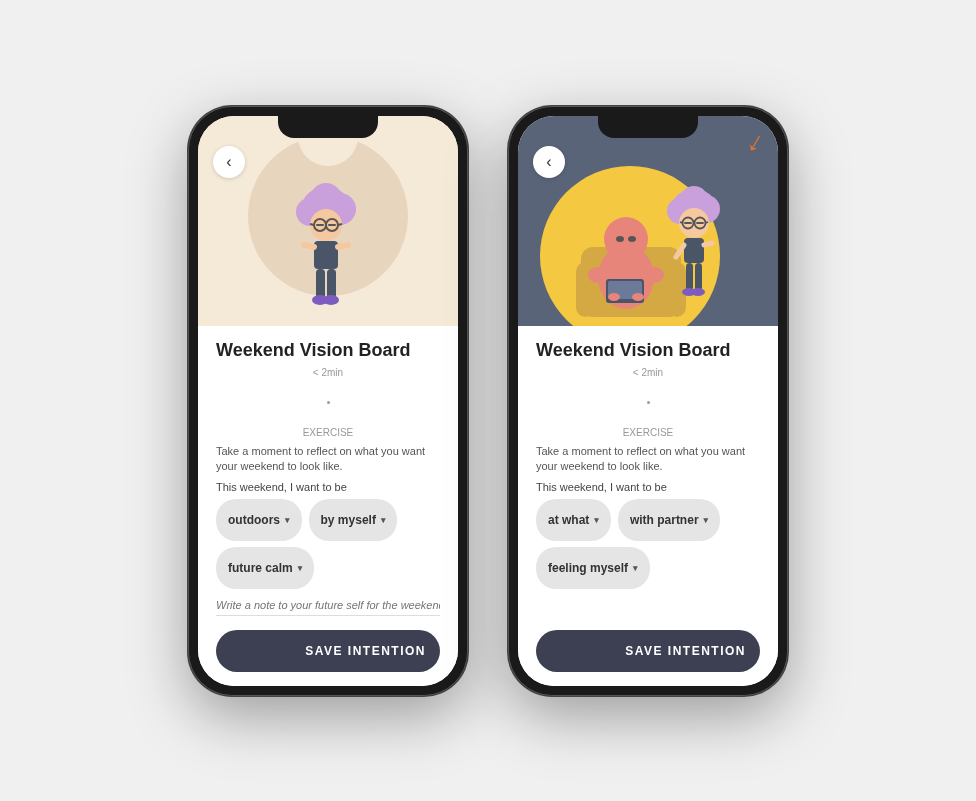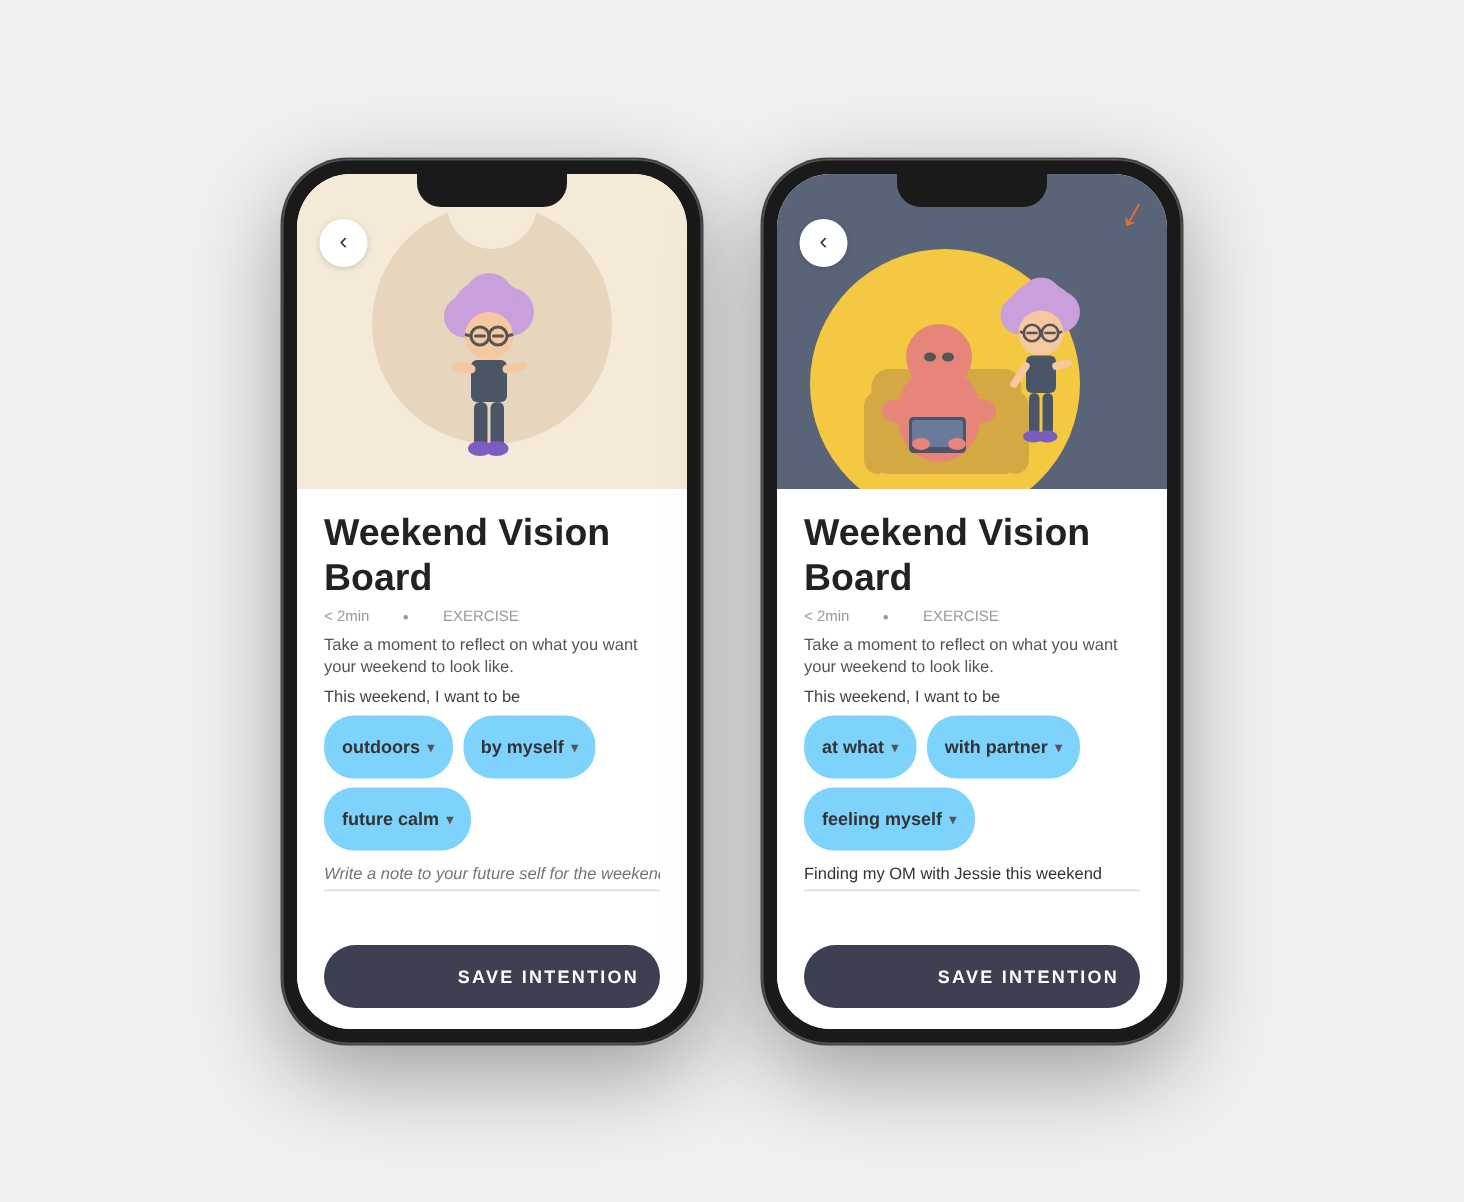--- a/index.html
+++ b/index.html
@@ -162,32 +162,33 @@
       flex: 1;
       padding: 14px 18px 14px;
       background: #fff;
       overflow: hidden;
       display: flex;
       flex-direction: column;
       gap: 6px;
     }
 
     .title {
-      font-size: 25px;
+      font-size: 18px;
       font-weight: 700;
       color: #222;
       line-height: 1.2;
     }
 
     .meta {
       font-size: 10px;
       color: #999;
       display: flex;
       align-items: center;
       gap: 23px;
+      flex-direction: column;
     }
 
     .meta-dot {
       width: 3px;
       height: 3px;
       border-radius: 50%;
       background: #999;
       display: inline-block;
     }
 
@@ -203,21 +204,21 @@
     }
 
     
     .chips-row {
       display: flex;
       flex-wrap: wrap;
       gap: 7px;
     }
 
     .chip {
-      background: #7dd3fc;
+      background: #e5e5e5;
       border-radius: 20px;
       padding: 14px 12px;
       font-size: 12px;
       font-weight: 600;
       color: #333;
       display: flex;
       align-items: center;
       gap: 5px;
       cursor: pointer;
       border: none;
@@ -441,21 +442,20 @@
               <span>with partner</span>
               <span class="chip-arrow">▾</span>
             </button>
           </div>
           <div class="chips-row">
             <button class="chip">
               <span>feeling myself</span>
               <span class="chip-arrow">▾</span>
             </button>
           </div>
-          <input class="note-input note-input-filled" type="text" value="Finding my OM with Jessie this weekend" placeholder="Write a note to your future self for the weekend..." style="">
           <button class="save-btn">SAVE INTENTION</button>
         </div>
 
       </div>
     </div>
   </div>
 
 </div>
 
 </body></html>

